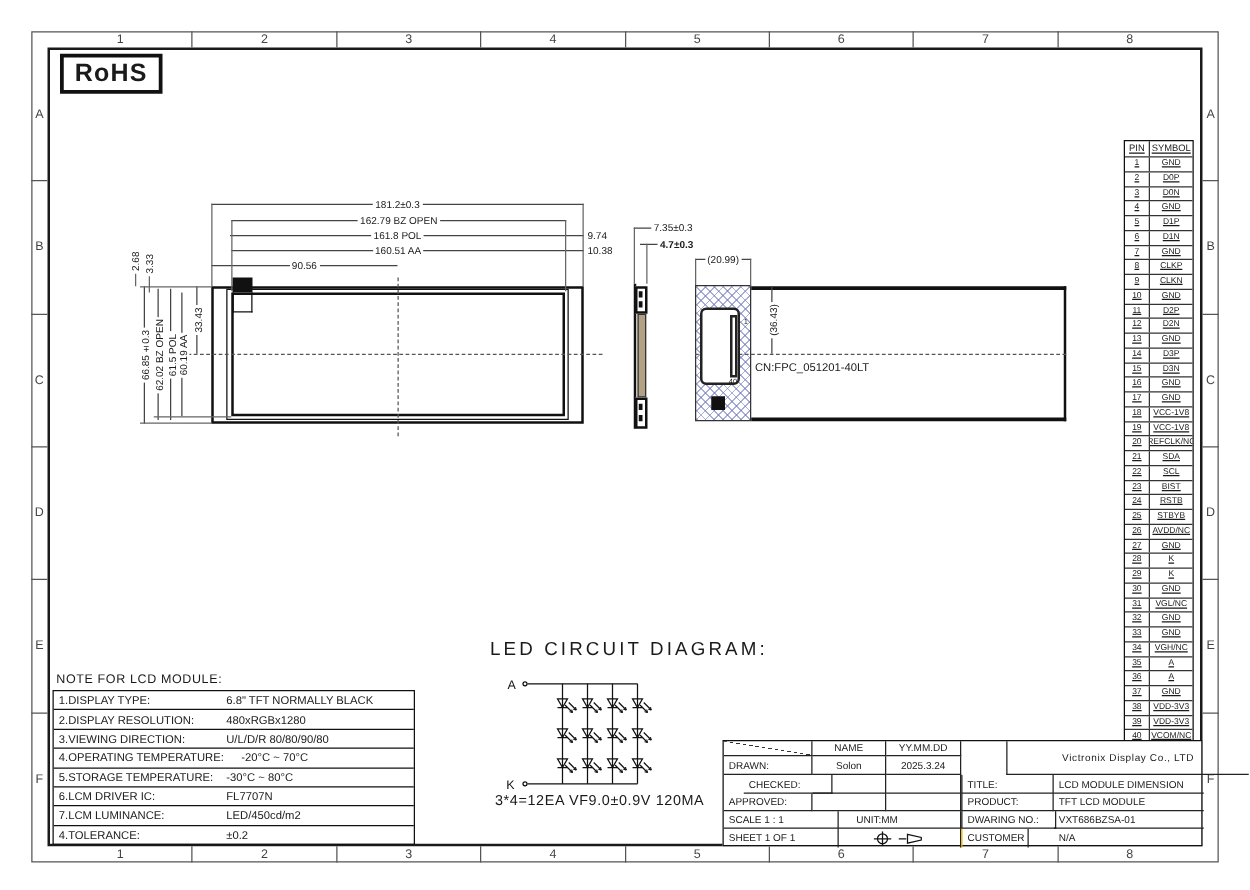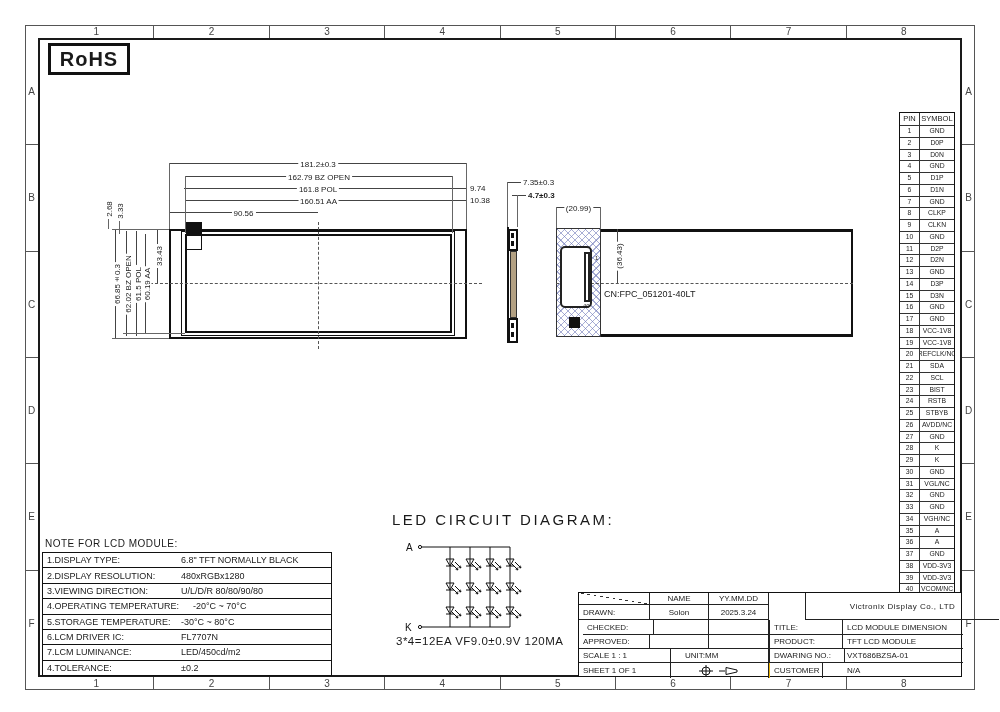--- a/index.html
+++ b/index.html
@@ -35,21 +35,21 @@
   .dash-v{width:0;border-left:1px dashed #555;}
   .dash-h{height:0;border-top:1px dashed #555;}
   
   .hatch{background:
      repeating-linear-gradient(45deg, rgba(110,120,185,.6) 0 1px, transparent 1px 5px),
      repeating-linear-gradient(-45deg, rgba(110,120,185,.6) 0 1px, transparent 1px 5px);
      border:1px solid #333;}
   
   .pin-table{left:899px;top:112px;width:56px;border:1.5px solid #111;background:#fff;}
   .pin-row{display:flex;height:10.75px;border-top:1px solid #333;
-           font-size:6.8px;line-height:10.4px;}
+           font-size:6.8px;line-height:10.4px;text-decoration:underline;}
   .pin-row.hdr{height:12px;border-top:none;font-size:7.5px;line-height:12px;}
   .pin-row>div{display:flex;align-items:center;justify-content:center;white-space:nowrap;overflow:hidden;}
   .pin-col{width:19px;border-right:1px solid #333;}
   .sym-col{flex:1;}
   
   .note-title{left:45px;top:538px;font-size:10px;letter-spacing:0.5px;}
   .notes-table{left:42px;top:552px;width:290px;height:124px;border:1.5px solid #111;
                display:flex;flex-direction:column;}
   .note-row{flex:1;position:relative;border-top:1.5px solid #111;font-size:9px;}
   .note-row:first-child{border-top:none;}
@@ -469,21 +469,21 @@
 
   <div class="abs tb">
     <div class="cell diag-cell" style="left:0;top:0;width:71px;height:12px;"></div>
     <div class="cell center" style="left:71px;top:0;width:59px;height:12px;">NAME</div>
     <div class="cell center" style="left:130px;top:0;width:60px;height:12px;">YY.MM.DD</div>
 
     <div class="cell" style="left:0;top:12px;width:71px;height:15px;">DRAWN:</div>
     <div class="cell center" style="left:71px;top:12px;width:59px;height:15px;text-align:center;">Solon</div>
     <div class="cell center" style="left:130px;top:12px;width:60px;height:15px;">2025.3.24</div>
 
-    <div class="cell" style="left:4px;top:27px;width:71px;height:15px;text-align:right;">CHECKED:</div>
+    <div class="cell" style="left:16px;top:27px;width:71px;height:15px;text-align:right;">CHECKED:</div>
     <div class="cell" style="left:71px;top:27px;width:59px;height:15px;"></div>
     <div class="cell" style="left:130px;top:27px;width:60px;height:15px;"></div>
 
     <div class="cell" style="left:0;top:42px;width:71px;height:14px;">APPROVED:</div>
     <div class="cell" style="left:71px;top:42px;width:59px;height:14px;"></div>
     <div class="cell" style="left:130px;top:42px;width:60px;height:14px;"></div>
 
     <div class="cell" style="left:0;top:56px;width:92px;height:14px;">SCALE 1 : 1</div>
     <div class="cell" style="left:92px;top:56px;width:98px;height:14px;padding-left:14px;">UNIT:MM</div>
 

